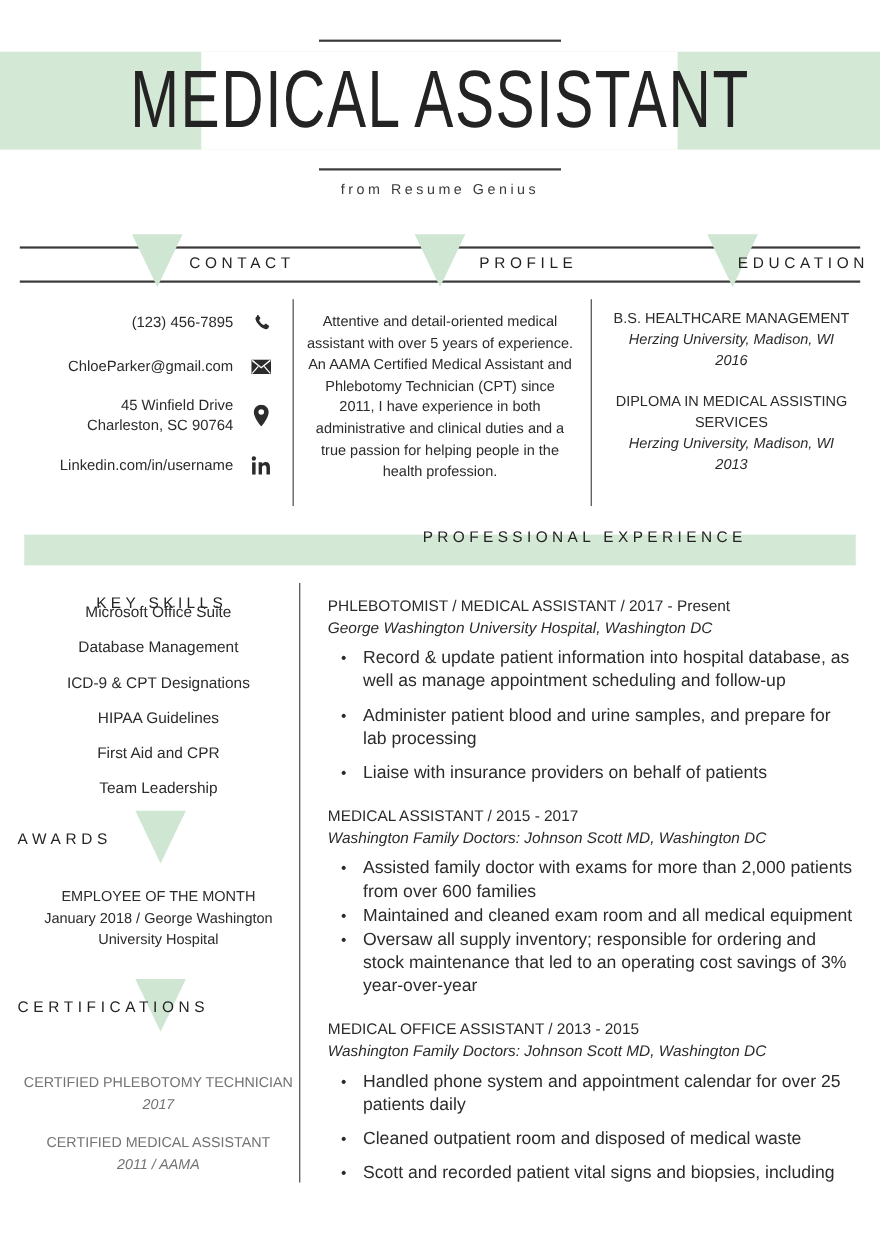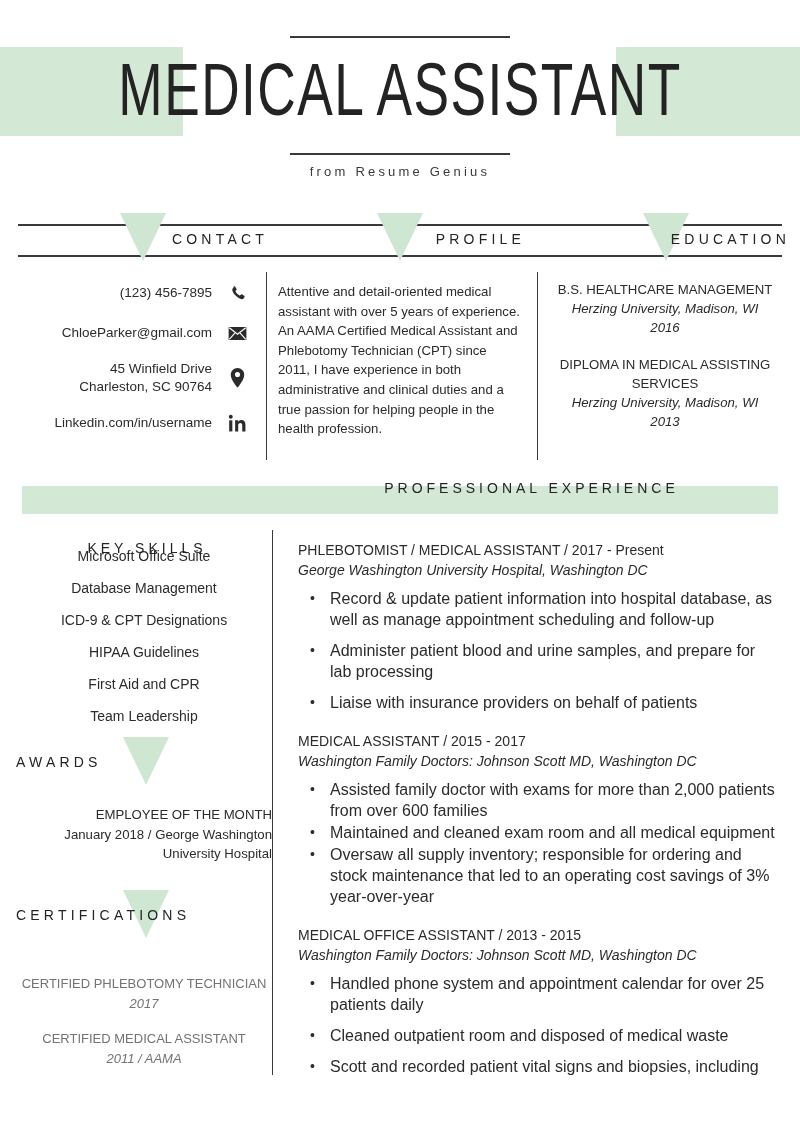--- a/index.html
+++ b/index.html
@@ -154,20 +154,21 @@
     color: #2b2b2b;
   }
 
   .profile-text {
     position: absolute;
     left: 278px;
     top: 282px;
     width: 244px;
     font-size: 13.2px;
     line-height: 19.6px;
+    text-align: center;
     color: #2b2b2b;
   }
 
   .education {
     position: absolute;
     left: 546px;
     top: 280px;
     width: 238px;
     text-align: center;
     font-size: 13.2px;
@@ -224,21 +225,21 @@
     color: #232323;
   }
   .sub-head.awards { top: 754px; }
   .sub-head.certs  { top: 907px; }
 
   .awards-body {
     position: absolute;
     left: 16px;
     top: 805px;
     width: 256px;
-    text-align: right;
+    text-align: center;
     font-size: 13.2px;
     line-height: 19.5px;
     color: #2b2b2b;
   }
   .certs-body {
     position: absolute;
     left: 16px;
     top: 974px;
     width: 256px;
     text-align: center;

